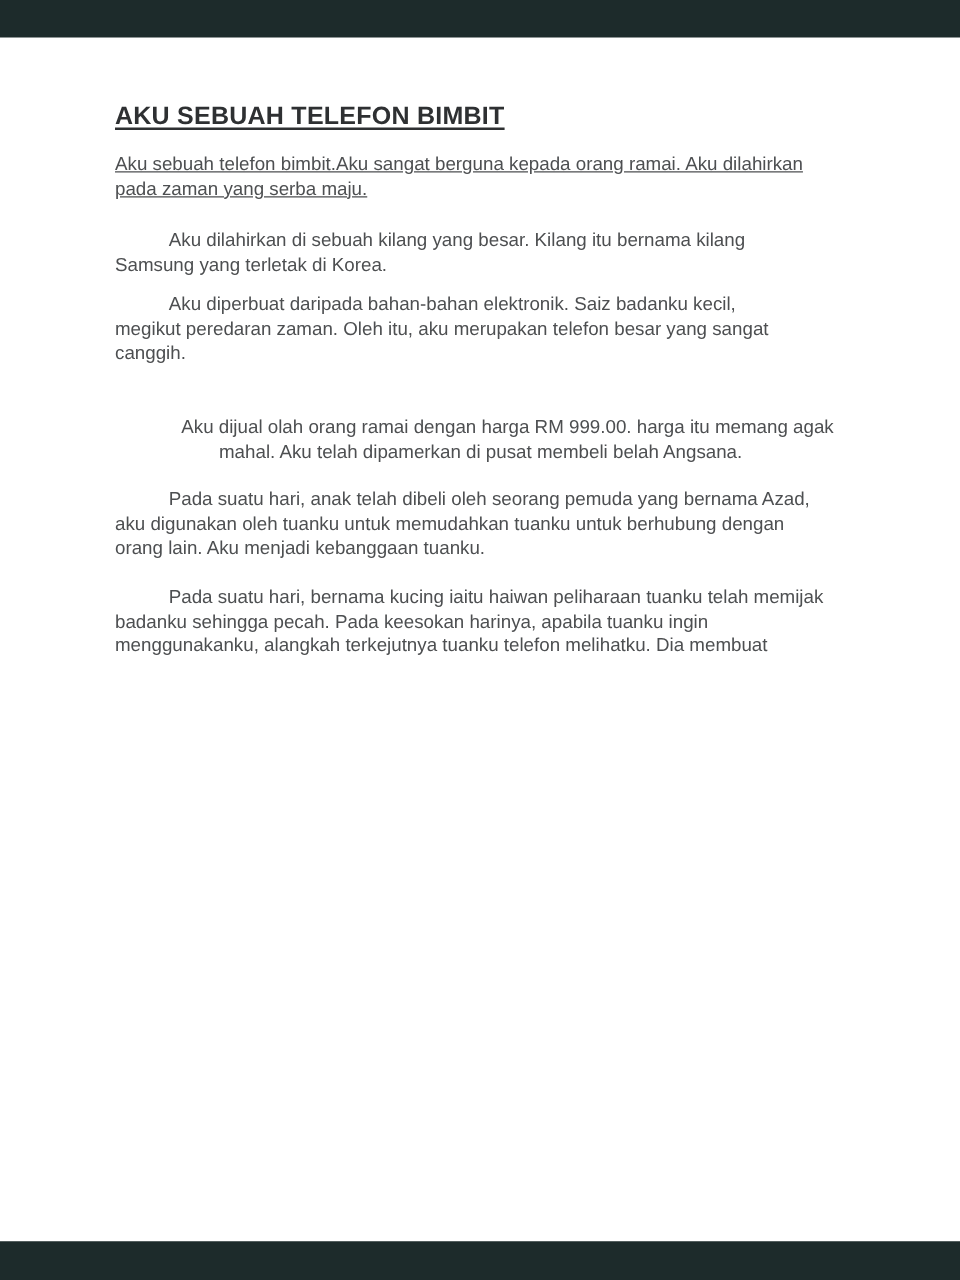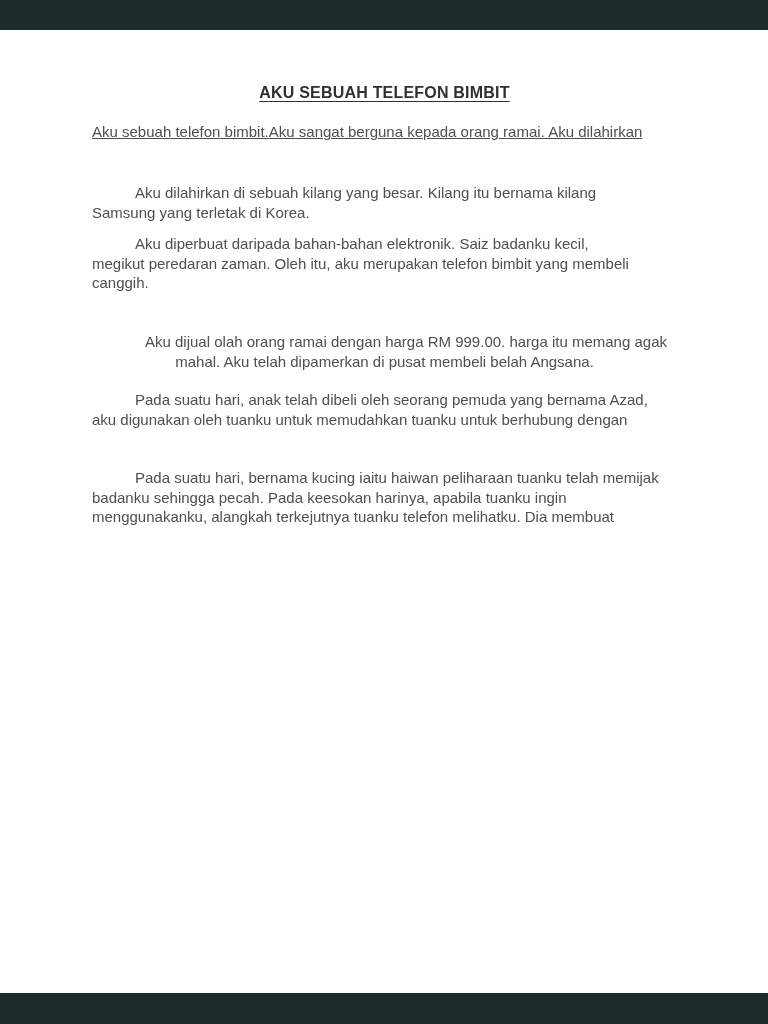--- a/index.html
+++ b/index.html
@@ -21,22 +21,21 @@
     background: #1d2b2b;
   }
   #letterbox-top { top: 0; height: 30px; }
   #letterbox-bottom { bottom: 0; height: 31px; }
 
   .doc-title {
     position: absolute;
     left: 92px;
     width: 585px;
     top: 83px;
-    text-align: center;
-    font-size: 16px;
+    font-size: 20px;
     line-height: 20px;
     font-weight: bold;
     color: #2e3032;
     letter-spacing: 0.2px;
   }
   .doc-title .title-text {
     text-decoration: underline;
     text-underline-offset: 3px;
   }
 
@@ -67,41 +66,43 @@
 <div id="letterbox-top" class="letterbox"></div>
 
 <div class="doc-page">
 
   <div class="doc-title">
     <span class="title-text">AKU SEBUAH TELEFON BIMBIT</span>
   </div>
 
   <div id="p1" class="para">
     <div class="line">Aku sebuah telefon bimbit.Aku sangat berguna kepada orang ramai. Aku dilahirkan</div>
+    <div class="line">pada zaman yang serba maju.</div>
   </div>
 
   <div id="p2" class="para indent">
     <div class="line">Aku dilahirkan di sebuah kilang yang besar. Kilang itu bernama kilang</div>
     <div class="line">Samsung yang terletak di Korea.</div>
   </div>
 
   <div id="p3" class="para indent">
     <div class="line">Aku diperbuat daripada bahan-bahan elektronik. Saiz badanku kecil,</div>
-    <div class="line">megikut peredaran zaman. Oleh itu, aku merupakan telefon bimbit yang membeli</div>
+    <div class="line">megikut peredaran zaman. Oleh itu, aku merupakan telefon besar yang sangat</div>
     <div class="line">canggih.</div>
   </div>
 
   <div id="p4" class="para indent">
     <div class="line">Aku dijual olah orang ramai dengan harga RM 999.00. harga itu memang agak</div>
     <div class="line">mahal. Aku telah dipamerkan di pusat membeli belah Angsana.</div>
   </div>
 
   <div id="p5" class="para indent">
     <div class="line">Pada suatu hari, anak telah dibeli oleh seorang pemuda yang bernama Azad,</div>
     <div class="line">aku digunakan oleh tuanku untuk memudahkan tuanku untuk berhubung dengan</div>
+    <div class="line">orang lain. Aku menjadi kebanggaan tuanku.</div>
   </div>
 
   <div id="p6" class="para indent">
     <div class="line">Pada suatu hari, bernama kucing iaitu haiwan peliharaan tuanku telah memijak</div>
     <div class="line">badanku sehingga pecah. Pada keesokan harinya, apabila tuanku ingin</div>
     <div class="line">menggunakanku, alangkah terkejutnya tuanku telefon melihatku. Dia membuat</div>
   </div>
 
 </div>
 

